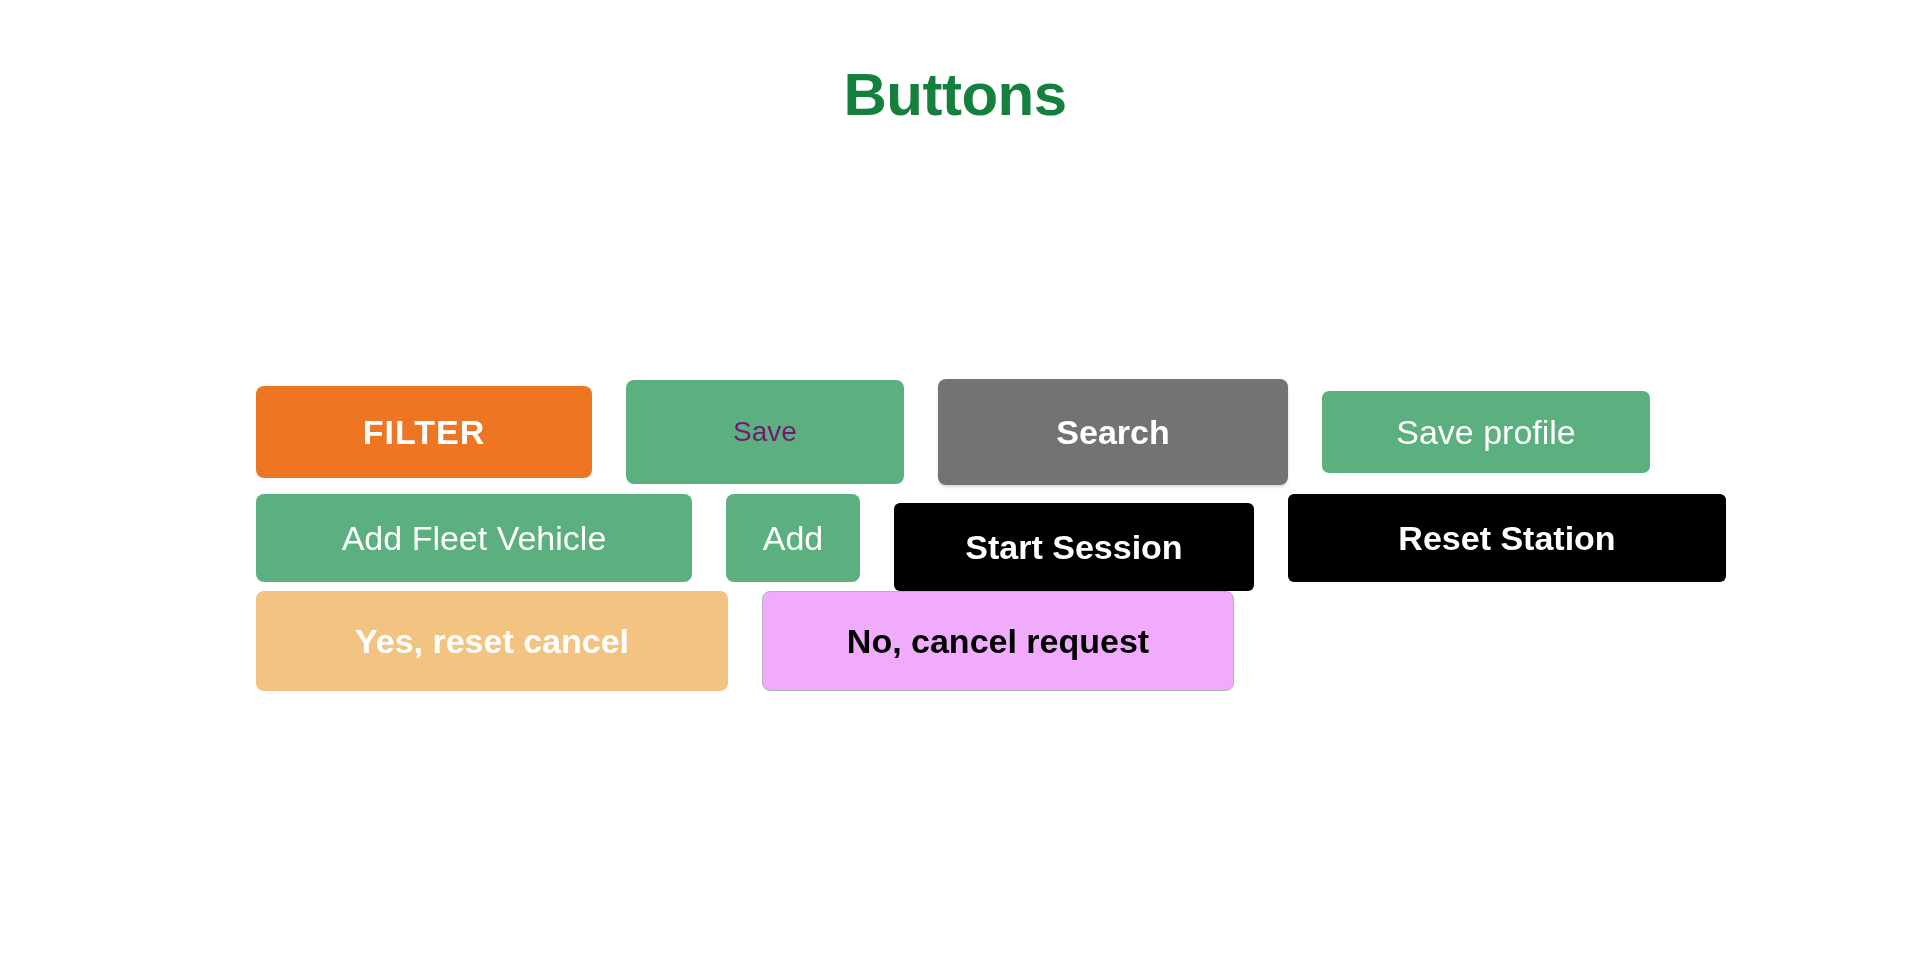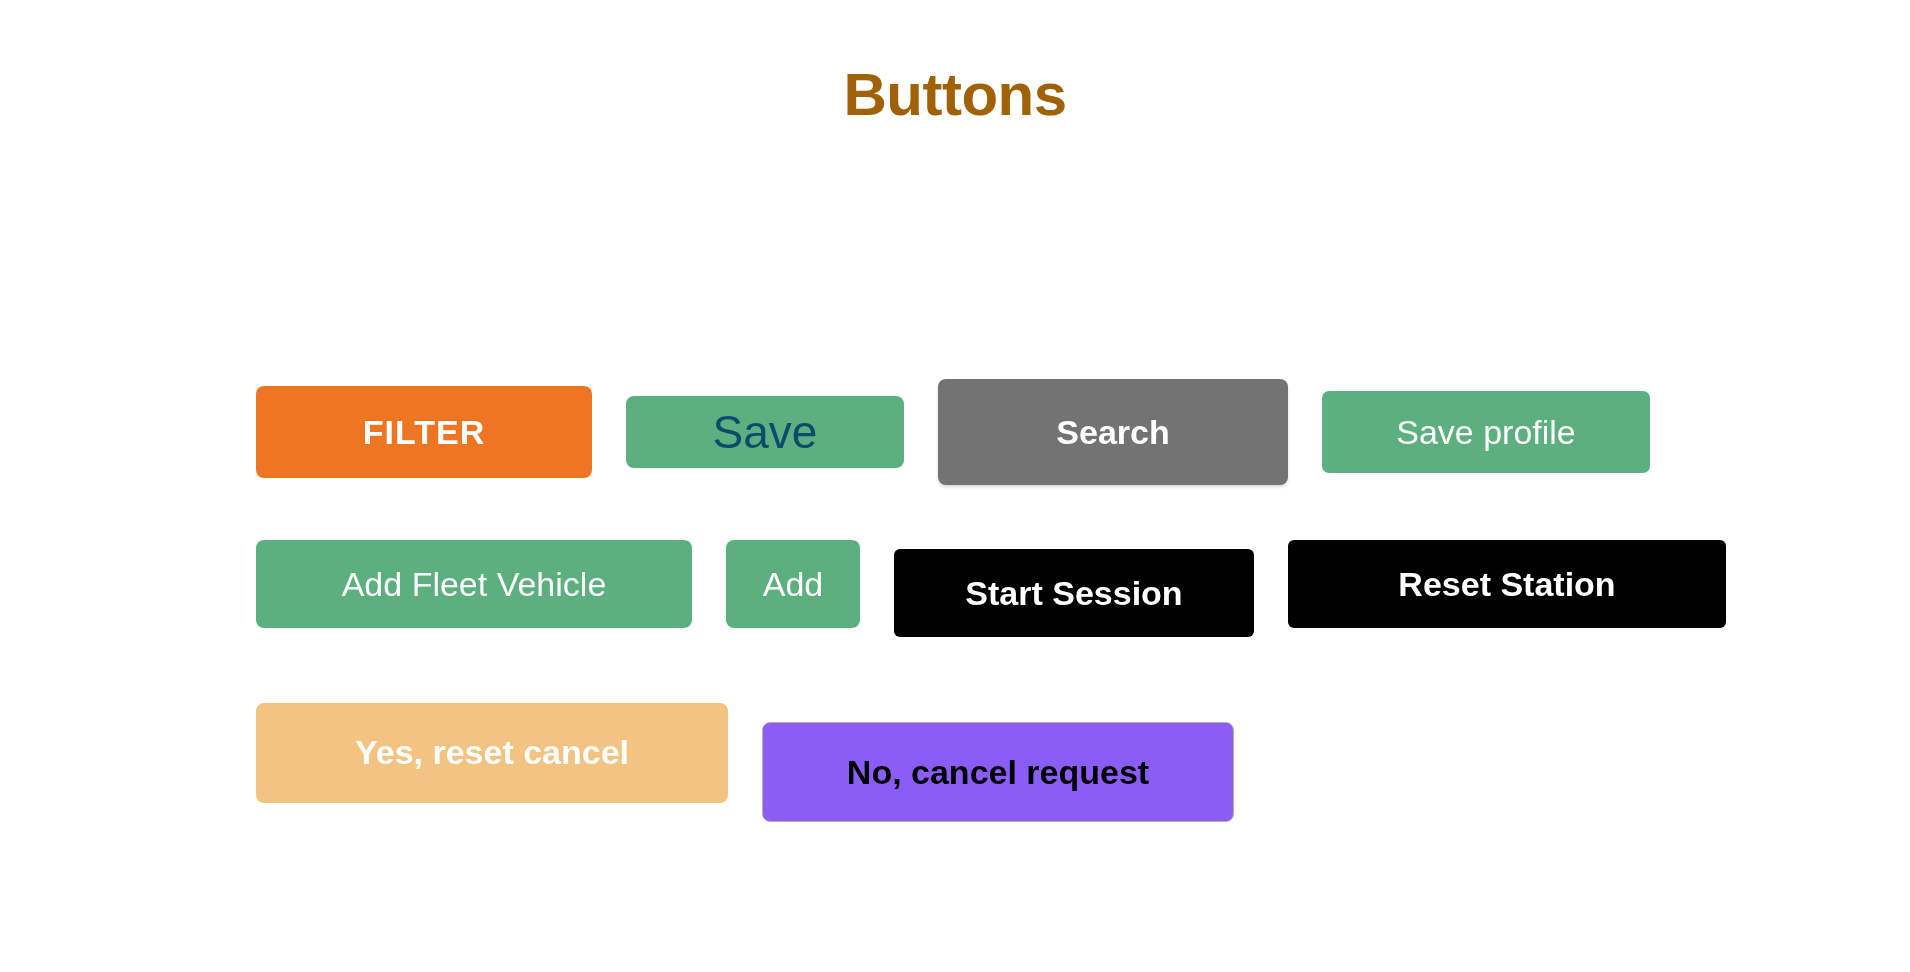--- a/index.html
+++ b/index.html
@@ -11,28 +11,27 @@
       font-family: -apple-system, BlinkMacSystemFont, "Segoe UI", Helvetica, Arial, sans-serif;
       background: #ffffff;
       width: 1910px;
       height: 972px;
       padding-top: 60px;
     }
     h1 {
       text-align: center;
       font-size: 60px;
       font-weight: 600;
-      color: #a16207;
+      color: #15803d;
       letter-spacing: -0.5px;
       margin-bottom: 250px;
     }
     .button-rows {
       display: flex;
       flex-direction: column;
-      gap: 46px;
       padding-left: 256px;
     }
     .row {
       display: flex;
       align-items: center;
       gap: 34px;
     }
     .btn {
       border: none;
       border-radius: 8px;
@@ -45,24 +44,24 @@
     .btn-filter {
       background: #ee7623;
       color: #ffffff;
       width: 336px;
       height: 92px;
       font-size: 34px;
       letter-spacing: 1px;
     }
     .btn-save {
       background: #5cb07f;
-      color: #0c4a6e;
+      color: #701a75;
       width: 278px;
-      height: 72px;
-      font-size: 46px;
+      height: 104px;
+      font-size: 28px;
       font-weight: 500;
     }
     .btn-search {
       background: #737373;
       color: #ffffff;
       width: 350px;
       height: 106px;
       font-size: 34px;
       box-shadow: 0 2px 3px rgba(0,0,0,0.15);
     }
@@ -109,28 +108,27 @@
       border-radius: 6px;
     }
     .btn-yes-reset {
       background: #f2c381;
       color: #ffffff;
       width: 472px;
       height: 100px;
       font-size: 34px;
     }
     .btn-no-cancel {
-      background: #8b5cf6;
+      background: #f0abfc;
       color: #000000;
       border: 1px solid #b3b3b3;
       width: 472px;
       height: 100px;
       font-size: 34px;
       border-radius: 8px;
-      margin-top: 39px;
     }
   </style>
 </head>
 <body>
 
 <h1>Buttons</h1>
 
 <div class="button-rows">
   <div class="row">
     <button class="btn btn-filter">FILTER</button>

